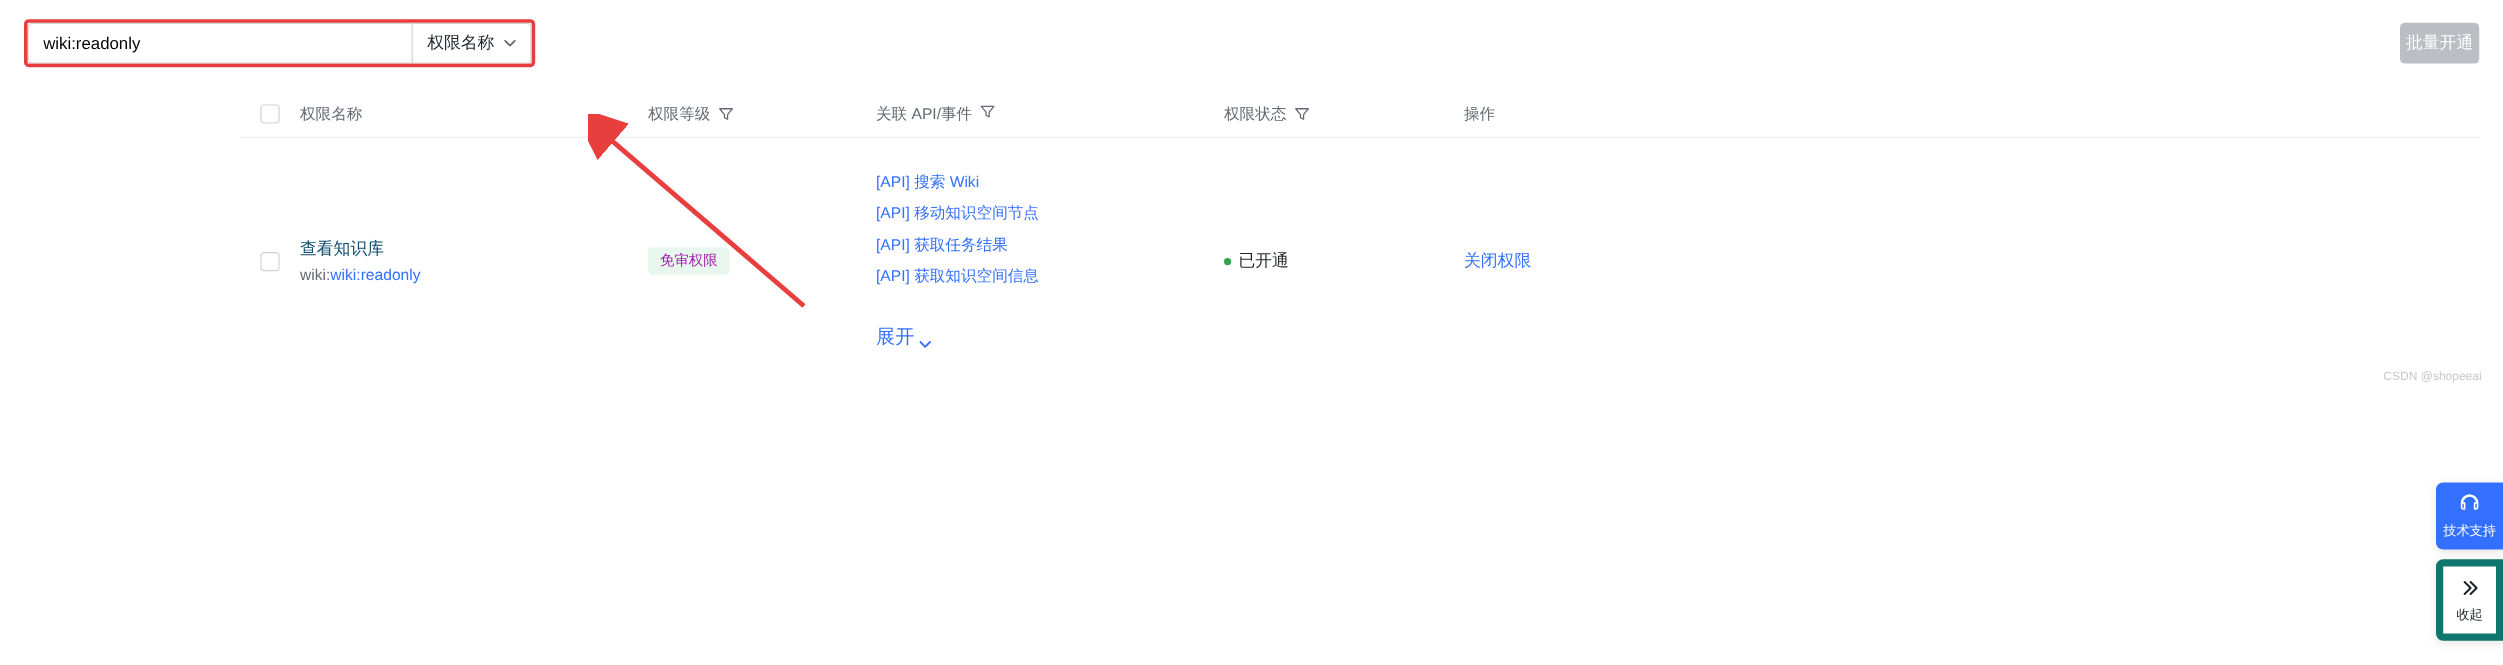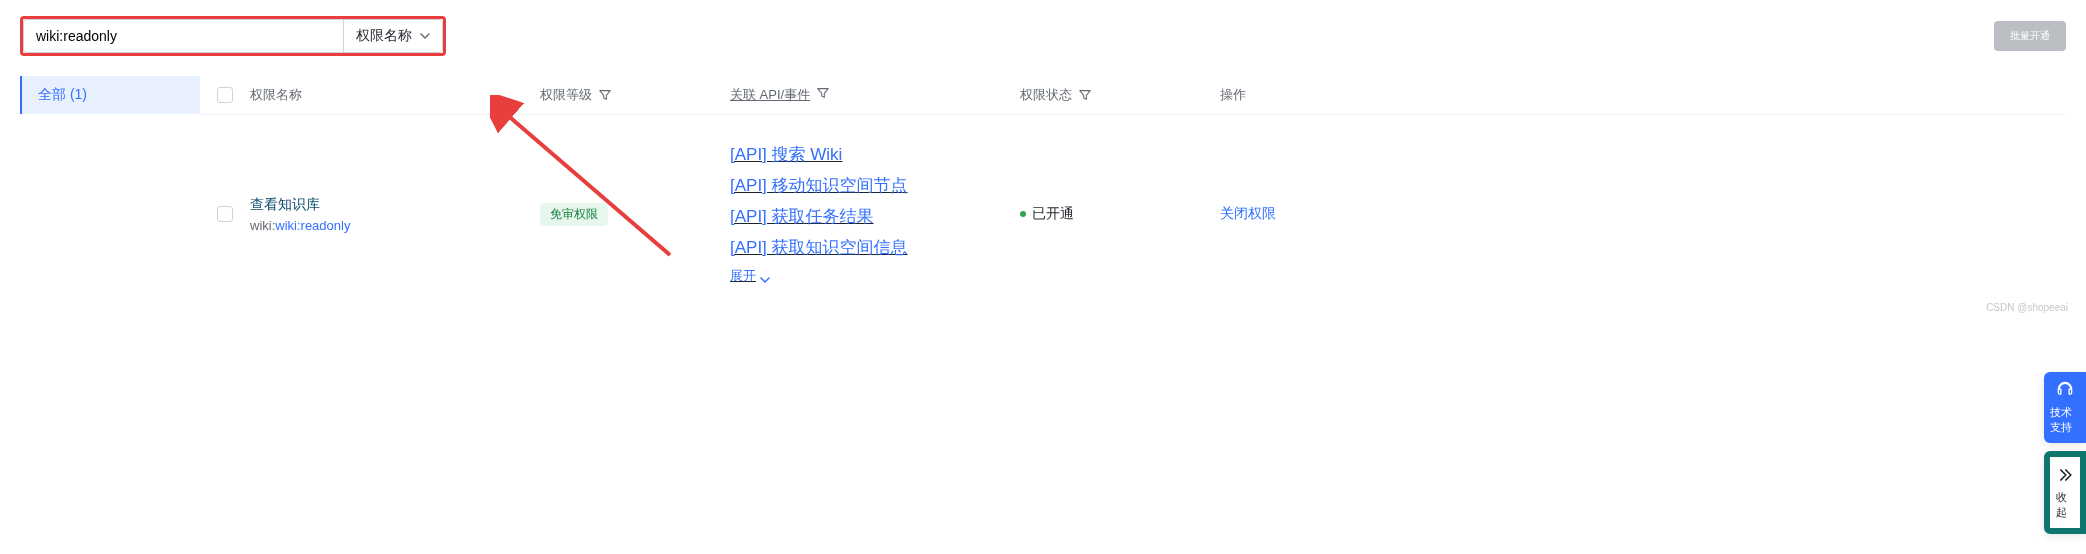--- a/index.html
+++ b/index.html
@@ -65,23 +65,23 @@
       justify-content: center;
     }
     .chevron-down svg {
       width: 10px;
       height: 6px;
     }
     .batch-btn {
       background: #bbbfc4;
       color: #fff;
       border: none;
-      padding: 8px 16px;
+      padding: 8px 5px;
       border-radius: 4px;
-      font-size: 10px;
+      font-size: 14px;
       cursor: pointer;
     }
     .content-area {
       display: flex;
     }
     .sidebar {
       width: 180px;
       flex-shrink: 0;
     }
     .sidebar-item {
@@ -122,21 +122,20 @@
       display: flex;
       align-items: center;
       gap: 6px;
     }
     .col-api {
       width: 290px;
       padding-right: 16px;
       display: flex;
       align-items: flex-start;
       gap: 6px;
-      text-decoration: underline;
     }
     .col-status {
       width: 200px;
       padding-right: 16px;
       display: flex;
       align-items: center;
       gap: 6px;
     }
     .col-action {
       flex: 1;
@@ -169,42 +168,43 @@
     .perm-code {
       font-size: 13px;
       color: #646a73;
     }
     .perm-code .highlight {
       color: #3370ff;
     }
     .level-badge {
       display: inline-block;
       background: #e8f7ee;
-      color: #15803d;
+      color: #a21caf;
       padding: 3px 10px;
       border-radius: 4px;
       font-size: 12px;
     }
     .api-list {
       display: flex;
       flex-direction: column;
       gap: 8px;
     }
     .api-link {
       color: #3370ff;
-      font-size: 17px;
+      font-size: 13px;
       cursor: pointer;
     }
     .expand-link {
       color: #3370ff;
-      font-size: 13px;
+      font-size: 16px;
       cursor: pointer;
       display: inline-flex;
       align-items: flex-end;
       gap: 4px;
+      margin-top: 24px;
     }
     .status-dot {
       width: 6px;
       height: 6px;
       border-radius: 50%;
       background: #2ea44f;
       display: inline-block;
     }
     .status-text {
       font-size: 14px;
@@ -225,21 +225,21 @@
     }
     .float-buttons {
       position: fixed;
       right: 0;
       bottom: 20px;
       display: flex;
       flex-direction: column;
       gap: 8px;
     }
     .float-btn {
-      width: 42px;
+      width: 56px;
       border-radius: 6px 0 0 6px;
       display: flex;
       flex-direction: column;
       align-items: center;
       justify-content: center;
       padding: 8px 6px;
       cursor: pointer;
       box-shadow: 0 2px 8px rgba(0,0,0,0.1);
       gap: 2px;
     }
@@ -291,21 +291,20 @@
     <defs>
       <marker id="arrowhead" markerWidth="12" markerHeight="10" refX="2" refY="5" orient="auto">
         <polygon points="0 0, 12 5, 0 10" fill="#e83e3e"></polygon>
       </marker>
     </defs>
     <line x1="180" y1="160" x2="15" y2="18" stroke="#e83e3e" stroke-width="4" marker-end="url(#arrowhead)"></line>
   </svg>
 
   <div class="content-area">
     <div class="sidebar">
-      <div class="sidebar-item active">全部 (1)</div>
     </div>
 
     <div class="main-table">
       <div class="table-header">
         <div class="col-check">
           <div class="checkbox"></div>
         </div>
         <div class="col-name">权限名称</div>
         <div class="col-level">
           <span>权限等级</span>

